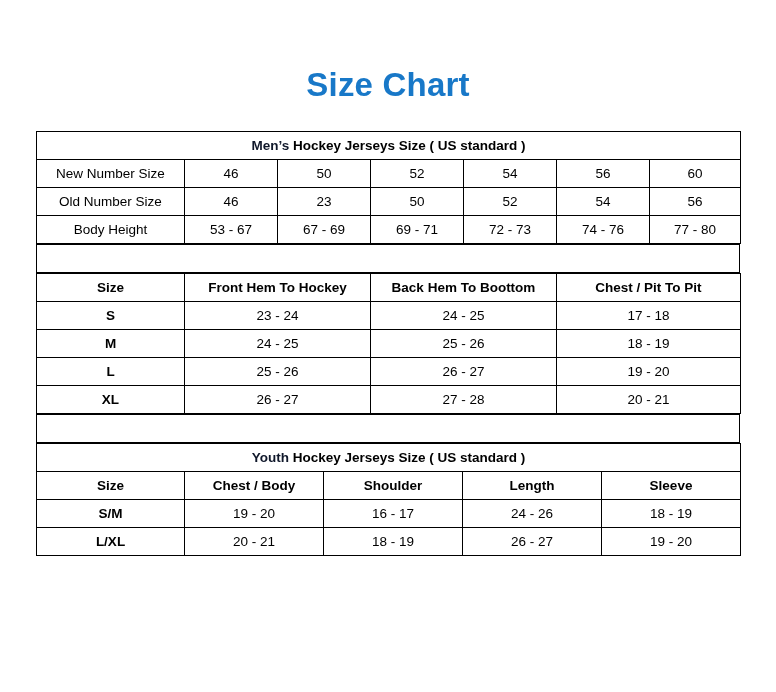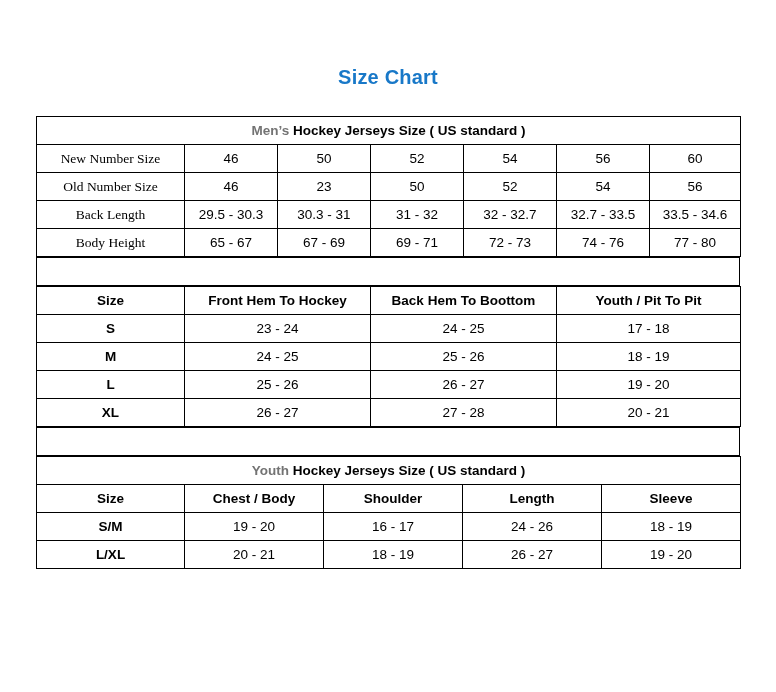--- a/index.html
+++ b/index.html
@@ -16,21 +16,21 @@
   }
   .page {
     position: relative;
     width: 776px;
     height: 692px;
     box-sizing: border-box;
   }
   .title {
     text-align: center;
     color: #1878c8;
-    font-size: 20px;
+    font-size: 33px;
     font-weight: bold;
     padding-top: 66px;
     letter-spacing: 0.2px;
   }
   .chart-wrap {
     margin: 27px 36px 0 36px;
   }
   table.sizes {
     border-collapse: collapse;
     width: 704px;
@@ -45,29 +45,28 @@
     padding: 0 2px;
     background: #ffffff;
   }
   td.section {
     background: #ffff00;
     font-weight: bold;
     font-size: 15px;
     height: 31px;
   }
   td.section .hl {
-    color: #737373;
+    color: #0f172a;
     margin-top: 35px;
   }
   td.hdr {
     font-weight: bold;
   }
   td.rowlabel {
     font-weight: normal;
-    font-family: Liberation Serif, serif;
   }
   td.sizecell {
     font-weight: bold;
   }
   .spacer td {
     border: none;
     height: 9px;
     background: #ffffff;
   }
 </style>
@@ -106,31 +105,22 @@
         <tr>
           <td class="rowlabel">Old Number Size</td>
           <td>46</td>
           <td>23</td>
           <td>50</td>
           <td>52</td>
           <td>54</td>
           <td>56</td>
         </tr>
         <tr>
-          <td class="rowlabel">Back Length</td>
-          <td>29.5 - 30.3</td>
-          <td>30.3 - 31</td>
-          <td>31 - 32</td>
-          <td>32 - 32.7</td>
-          <td>32.7 - 33.5</td>
-          <td>33.5 - 34.6</td>
-        </tr>
-        <tr>
           <td class="rowlabel">Body Height</td>
-          <td>65 - 67</td>
+          <td>53 - 67</td>
           <td>67 - 69</td>
           <td>69 - 71</td>
           <td>72 - 73</td>
           <td>74 - 76</td>
           <td>77 - 80</td>
         </tr>
       </tbody>
     </table>
 
     <table class="sizes">
@@ -146,21 +136,21 @@
         <col style="width:148px">
         <col style="width:186px">
         <col style="width:186px">
         <col style="width:184px">
       </colgroup>
       <tbody>
         <tr>
           <td class="hdr">Size</td>
           <td class="hdr">Front Hem To Hockey</td>
           <td class="hdr">Back Hem To Boottom</td>
-          <td class="hdr">Youth / Pit To Pit</td>
+          <td class="hdr">Chest / Pit To Pit</td>
         </tr>
         <tr>
           <td class="sizecell">S</td>
           <td>23 - 24</td>
           <td>24 - 25</td>
           <td>17 - 18</td>
         </tr>
         <tr>
           <td class="sizecell">M</td>
           <td>24 - 25</td>

